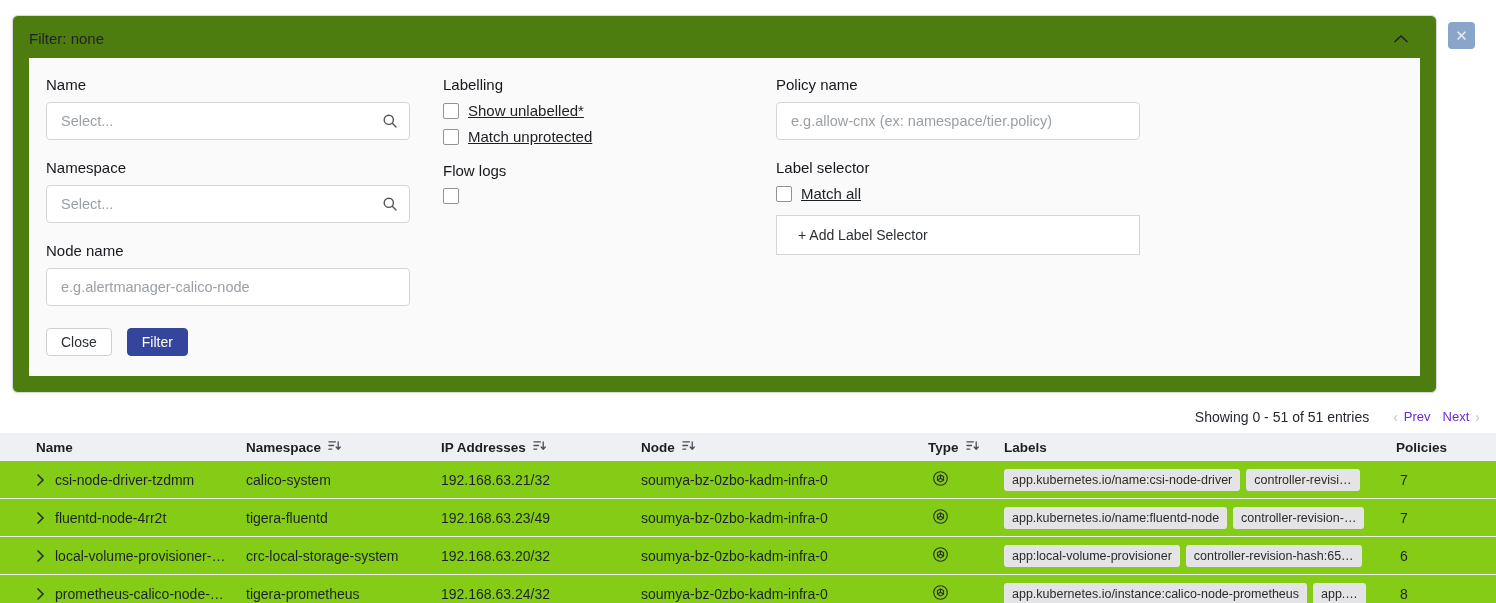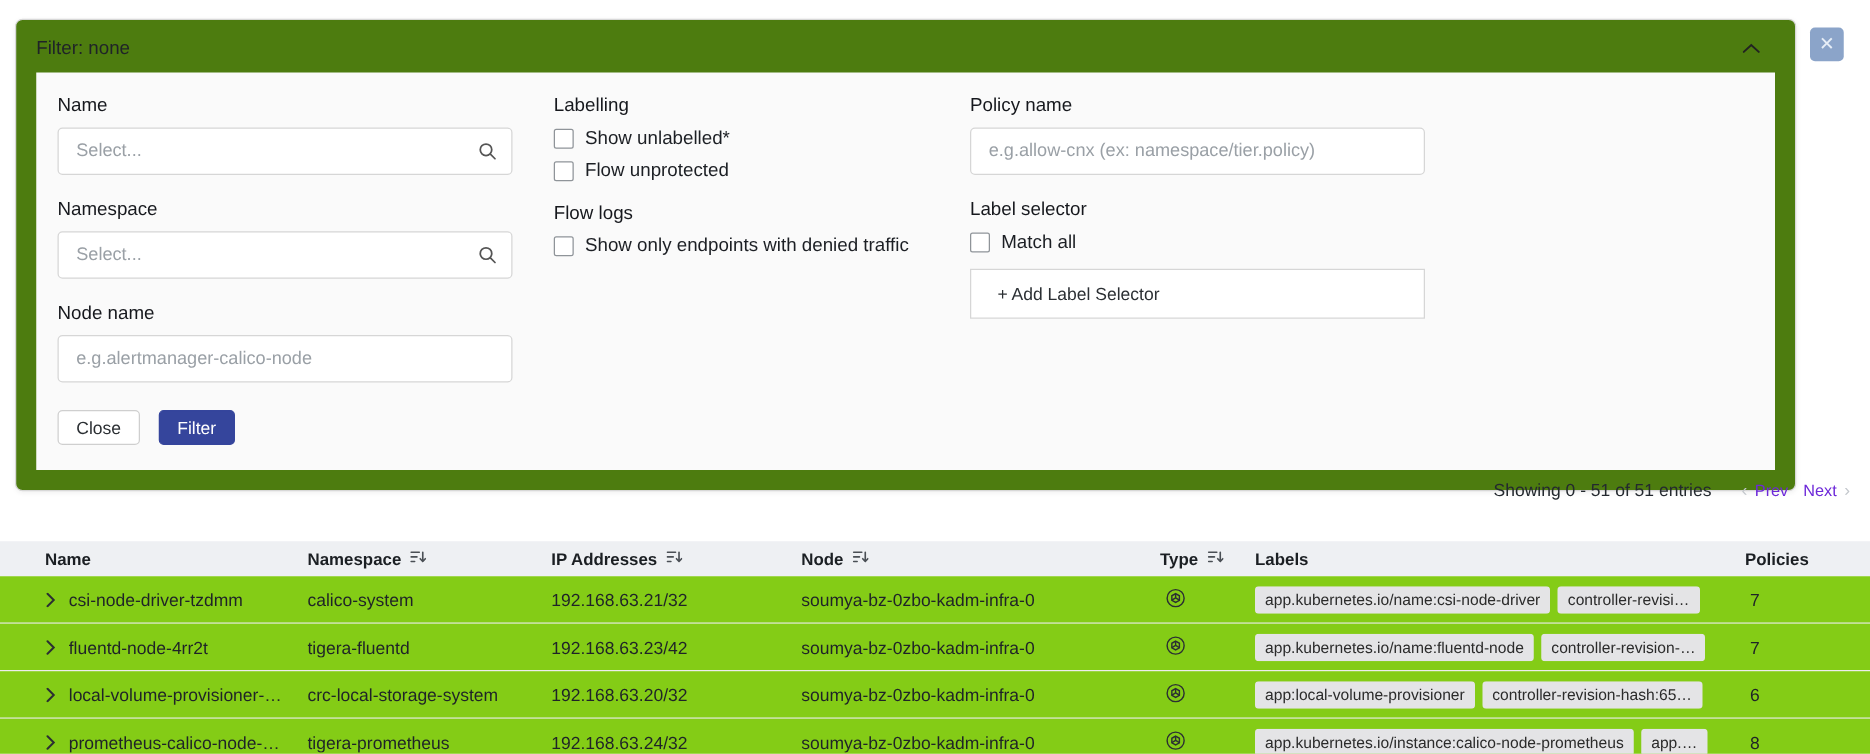--- a/index.html
+++ b/index.html
@@ -46,36 +46,36 @@
 
   .btn-row { margin-top: 22px; display: flex; }
   .btn {
     height: 28px; padding: 0 14px; border-radius: 4px; font-size: 14px;
     font-family: inherit; cursor: pointer; display: inline-flex; align-items: center;
   }
   .btn-outline { background: #fff; border: 1px solid #cfcfcf; color: #2b2f33; }
   .btn-primary { background: var(--accent, #35459c); border: 1px solid var(--accent, #35459c); color: #fff; margin-left: 15px; }
 
   .section-h { font-size: 15px; font-weight: 500; margin: 0; color: #16181d; }
-  .chk-row { display: flex; align-items: center; gap: 9px; font-size: 15px; margin-top: 9px; color: #1c1f24; }
+  .chk-row { display: flex; align-items: center; gap: 9px; font-size: 15px; margin-top: 9px; color: #1c1f24; text-decoration: underline; }
   .chk-row input[type="checkbox"] {
     appearance: none; -webkit-appearance: none; width: 16px; height: 16px;
     border: 1px solid #8f9499; border-radius: 2px; background: #fff; margin: 0; cursor: pointer;
   }
   .group-gap { margin-top: 17px; }
 
   .add-selector-btn {
     margin-top: 13px; width: 100%; height: 40px; background: #fff;
     border: 1px solid #d6d6d6; border-radius: 0; text-align: left;
     padding-left: 21px; font-size: 14px; color: #2b2f33; cursor: pointer; font-family: inherit;
   }
 
   
   .pagination {
-    position: absolute; top: 384px; right: 16px; display: flex; align-items: center; font-size: 14px;
+    position: absolute; top: 409px; right: 16px; display: flex; font-size: 14px;
   }
   .pg-summary { color: #24292f; margin-right: 24px; }
   .pg-chevron { color: #c3c7cc; font-size: 14px; }
   .pg-link { color: #6d28d9; font-size: 13px; margin: 0 6px; cursor: default; }
 
   
   .endpoints-table { position: absolute; left: 0; top: 433px; width: 1496px; font-size: 14px; }
   .tgrid {
     display: grid; align-items: center; padding-left: 36px;
     grid-template-columns: 210px 195px 200px 287px 76px 392px 100px;
@@ -154,27 +154,26 @@
 
     <div class="fcol2">
       <div class="section-h">Labelling</div>
       <label class="chk-row">
         <input type="checkbox" style="">
         <span>Show unlabelled*</span>
       </label>
 
       <label class="chk-row">
         <input type="checkbox" style="">
-        <span>Flow unprotected</span>
+        <span>Match unprotected</span>
       </label>
 
       <div class="section-h group-gap">Flow logs</div>
       <label class="chk-row">
         <input type="checkbox" style="">
-        <span>Show only endpoints with denied traffic</span>
       </label>
     </div>
 
     <div class="fcol3">
       <div class="fgroup">
         <label class="flabel">Policy name</label>
         <div class="input-wrap">
           <input class="text-input" style="padding-right: 14px;" placeholder="e.g.allow-cnx (ex: namespace/tier.policy)">
         </div>
       </div>
@@ -267,21 +266,21 @@
   <div class="trow tgrid">
     <div class="cell cell-name">
       <span class="expander">
         <svg width="9" height="12" viewBox="0 0 8 12" fill="none" stroke="#2b2f33" stroke-width="1.6" stroke-linecap="round">
             <path d="M1.5 1l5 5-5 5"></path>
           </svg>
       </span>
       <span>fluentd-node-4rr2t</span>
     </div>
     <div class="cell">tigera-fluentd</div>
-    <div class="cell">192.168.63.23/42</div>
+    <div class="cell">192.168.63.23/49</div>
     <div class="cell">soumya-bz-0zbo-kadm-infra-0</div>
     <div class="cell type-cell">
       <span><svg width="17" height="17" viewBox="0 0 18 18" fill="none" stroke="#2b2f33" stroke-width="1.2">
             <circle cx="9" cy="9" r="7.2"></circle>
             <path d="M9 5.2l3.2 1.8v3.8L9 12.6 5.8 10.8V7z"></path>
             <path d="M9 5.2v3.6M9 8.8l3.2 1.9M9 8.8L5.8 10.7"></path>
           </svg></span>
     </div>
     <div class="cell pills">
       <span class="pill">app.kubernetes.io/name:fluentd-node</span>

